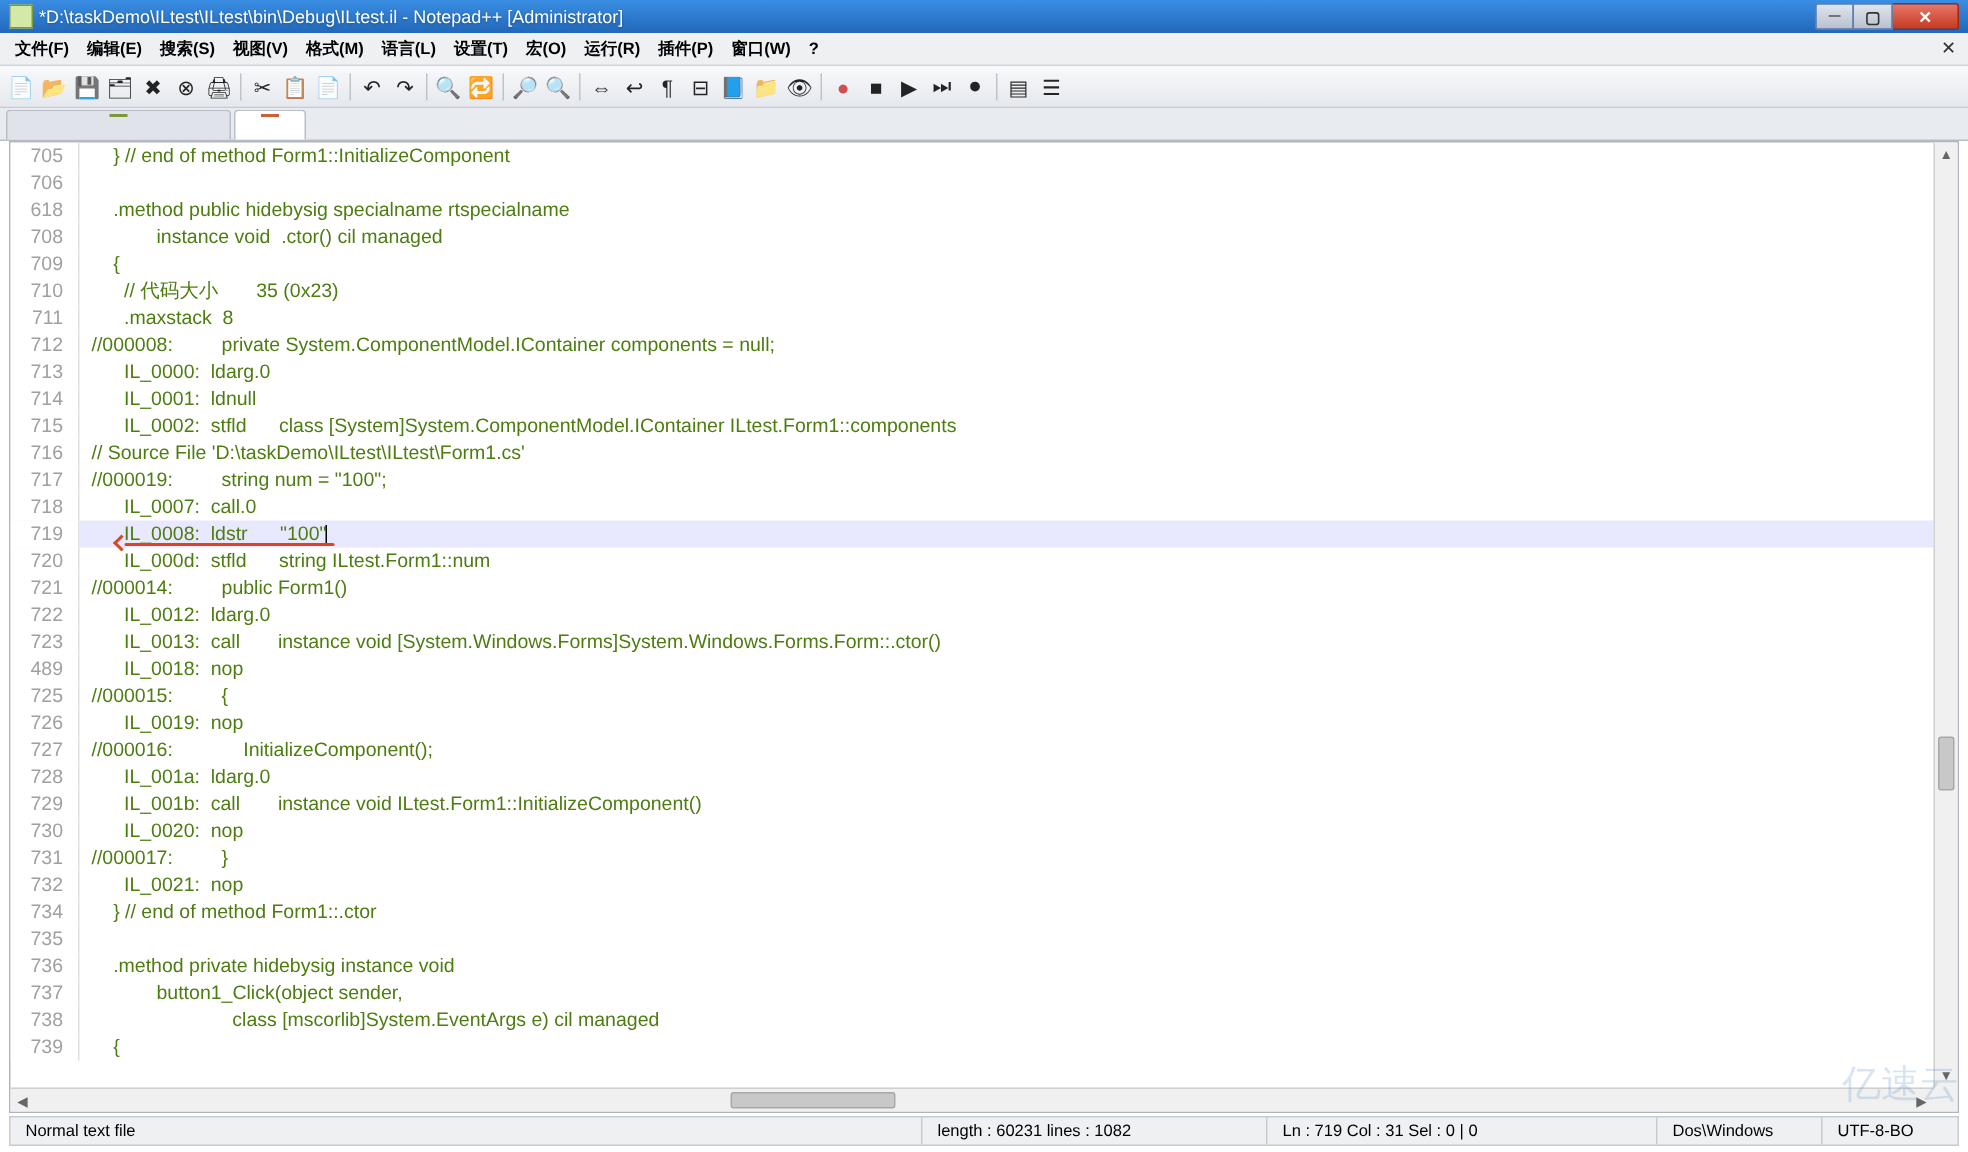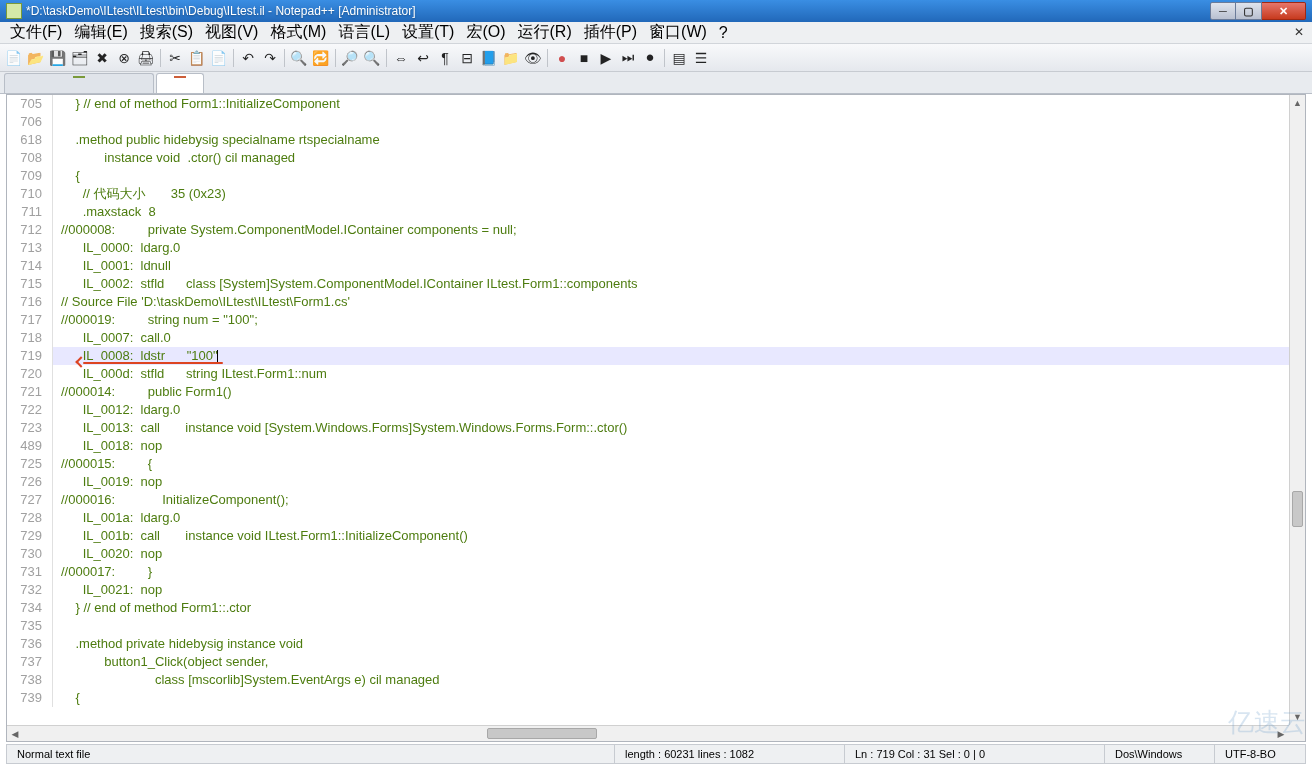--- a/index.html
+++ b/index.html
@@ -6,21 +6,21 @@
 body { font-family: "Microsoft YaHei", "SimSun", sans-serif; font-size: 12px; background: #fff; overflow: hidden; width: 1312px; height: 768px; position: relative; }
 .titlebar { height: 22px; background: linear-gradient(180deg,#3a8ee3 0%,#2168b9 100%); display: flex; align-items: center; padding: 0 6px; color: #fff; font-size: 12px; position: relative; }
 .titlebar-icon { width: 16px; height: 16px; margin-right: 4px; background: #d4e9a8; border: 1px solid #7a9a3a; display: inline-block; }
 .titlebar-text { flex: 1; text-shadow: 0 1px 2px rgba(0,0,0,.3); }
 .win-btns { display: flex; gap: 0; }
 .win-btn { width: 26px; height: 18px; display: flex; align-items: center; justify-content: center; font-size: 11px; font-weight: bold; color: #fff; }
 .win-btn.min { background: linear-gradient(#e0e4ed,#b9c0d0); color: #333; border: 1px solid #6b7b99; border-radius: 2px 0 0 2px; }
 .win-btn.max { background: linear-gradient(#e0e4ed,#b9c0d0); color: #333; border: 1px solid #6b7b99; border-left: none; }
 .win-btn.close { width: 44px; background: linear-gradient(#e6766a,#c73a1e); border: 1px solid #a02812; border-left: none; border-radius: 0 2px 2px 0; }
 .menubar { height: 22px; background: #eef0f2; display: flex; align-items: center; padding: 0 4px; border-bottom: 1px solid #d1d5da; position: relative; }
-.menu-item { padding: 2px 6px; font-size: 16px; cursor: default; }
+.menu-item { padding: 2px 6px; font-size: 11px; cursor: default; font-weight: bold; }
 .menubar-x { position: absolute; right: 8px; top: 3px; font-size: 12px; color: #333; cursor: default; }
 .toolbar { height: 28px; background: linear-gradient(#f8f9fb,#e5e8ed); border-bottom: 1px solid #c7cbd1; display: flex; align-items: center; padding: 0 4px; gap: 2px; }
 .tool-btn { width: 20px; height: 20px; display: flex; align-items: center; justify-content: center; font-size: 14px; cursor: default; opacity: .85; }
 .tool-sep { width: 1px; height: 18px; background: #c0c4ca; margin: 0 2px; }
 .tabbar { height: 22px; background: #e8ebef; display: flex; align-items: flex-end; padding: 0 4px; border-bottom: 1px solid #b8bec7; }
 .tab { height: 20px; padding: 2px 6px 0; background: #e0e4ea; border: 1px solid #b8bec7; border-bottom: none; display: flex; align-items: center; gap: 16px; font-size: 11px; font-family: Liberation Sans, sans-serif; border-radius: 3px 3px 0 0; margin-right: 2px; flex-direction: column; }
 .tab.active { background: #fff; }
 .tab-icon { width: 12px; height: 12px; display: inline-block; }
 .tab-icon.doc { background: #d4e9a8; border: 1px solid #7a9a3a; }
 .tab-icon.file { background: #fff; border: 1px solid #cc5e3a; }

